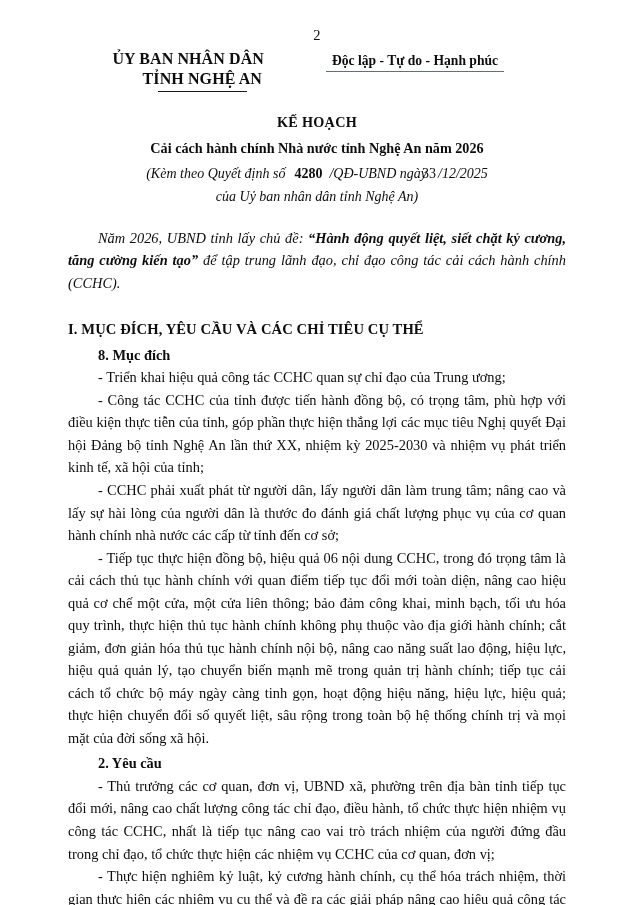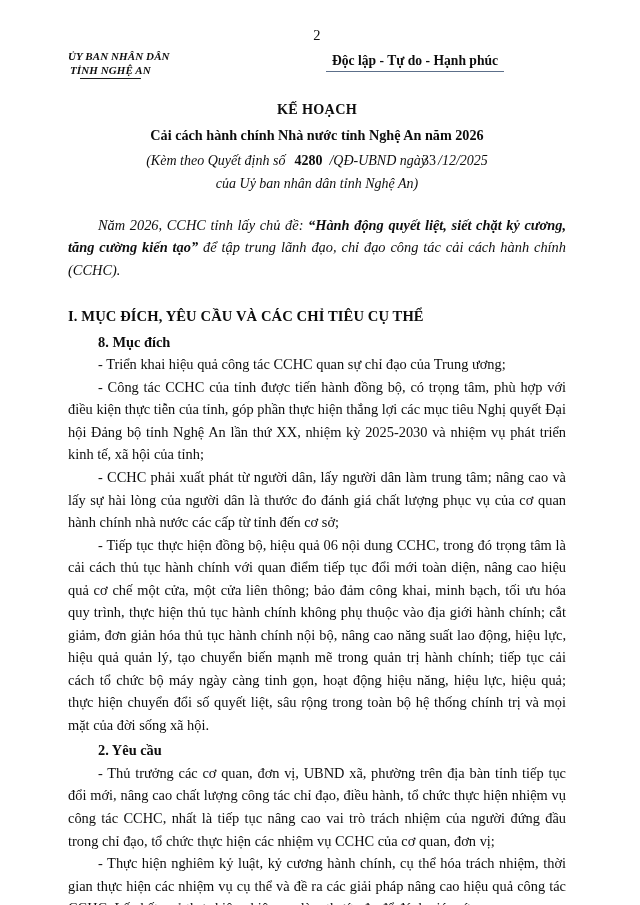--- a/index.html
+++ b/index.html
@@ -30,26 +30,25 @@
   }
   
   .letterhead {
     display: flex;
     align-items: flex-start;
     justify-content: flex-start;
     margin-top: 2px;
   }
   .lh-left {
     width: 196px;
-    text-align: left;
-    font-weight: bold;
-    font-size: 11px;
+    text-align: right;
+    font-weight: bold;
+    font-size: 16px;
     line-height: 1.30;
     letter-spacing: .1px;
-    font-style: italic;
   }
   .lh-left .org-2 {
     display: inline-block;
     position: relative;
     padding: 0 2px 1px 2px;
   }
   .lh-left .org-2::after {
     content: "";
     position: absolute;
     left: 14%;
@@ -185,21 +184,21 @@
   <div class="title-block">
     <div class="doc-type">KẾ HOẠCH</div>
     <div class="doc-title">Cải cách hành chính Nhà nước tỉnh Nghệ An năm 2026</div>
     <div class="doc-ref">
       <span>(Kèm theo Quyết định số</span><span class="num">4280</span><span>/QĐ-UBND ngày</span><span class="day">33</span><span>/12/2025</span>
     </div>
     <div class="doc-issuer">của Uỷ ban nhân dân tỉnh Nghệ An)</div>
   </div>
 
   <div class="intro">
-    <span>Năm 2026, CCHC tỉnh lấy chủ đề: </span><b>“Hành động quyết liệt, siết chặt kỷ cương, tăng cường kiến tạo”</b><span> để tập trung lãnh đạo, chỉ đạo công tác cải cách hành chính (CCHC).</span>
+    <span>Năm 2026, UBND tỉnh lấy chủ đề: </span><b>“Hành động quyết liệt, siết chặt kỷ cương, tăng cường kiến tạo”</b><span> để tập trung lãnh đạo, chỉ đạo công tác cải cách hành chính (CCHC).</span>
   </div>
 
   <div class="section-heading">I. MỤC ĐÍCH, YÊU CẦU VÀ CÁC CHỈ TIÊU CỤ THỂ</div>
   <div class="sub-heading">8. Mục đích</div>
 
   <p class="para tight">- Triển khai hiệu quả công tác CCHC quan sự chỉ đạo của Trung ương;</p>
   <p class="para">-  Công tác CCHC của tỉnh được tiến hành đồng bộ, có trọng tâm, phù hợp với điều kiện thực tiễn của tỉnh, góp phần thực hiện thắng lợi các mục tiêu Nghị quyết Đại hội Đảng bộ tỉnh Nghệ An lần thứ XX, nhiệm kỳ 2025-2030 và nhiệm vụ phát triển kinh tế, xã hội của tỉnh;</p>
   <p class="para">- CCHC phải xuất phát từ người dân, lấy người dân làm trung tâm; nâng cao và lấy sự hài lòng của người dân là thước đo đánh giá chất lượng phục vụ của cơ quan hành chính nhà nước các cấp từ tỉnh đến cơ sở;</p>
   <p class="para">- Tiếp tục thực hiện đồng bộ, hiệu quả 06 nội dung CCHC, trong đó trọng tâm là cải cách thủ tục hành chính với quan điểm tiếp tục đổi mới toàn diện, nâng cao hiệu quả cơ chế một cửa, một cửa liên thông; bảo đảm công khai, minh bạch, tối ưu hóa quy trình, thực hiện thủ tục hành chính không phụ thuộc vào địa giới hành chính; cắt giảm, đơn giản hóa thủ tục hành chính nội bộ, nâng cao năng suất lao động, hiệu lực, hiệu quả quản lý, tạo chuyển biến mạnh mẽ trong quản trị hành chính; tiếp tục cải cách tổ chức bộ máy ngày càng tinh gọn, hoạt động hiệu năng, hiệu lực, hiệu quả; thực hiện chuyển đổi số quyết liệt, sâu rộng trong toàn bộ hệ thống chính trị và mọi mặt của đời sống xã hội.</p>
 

